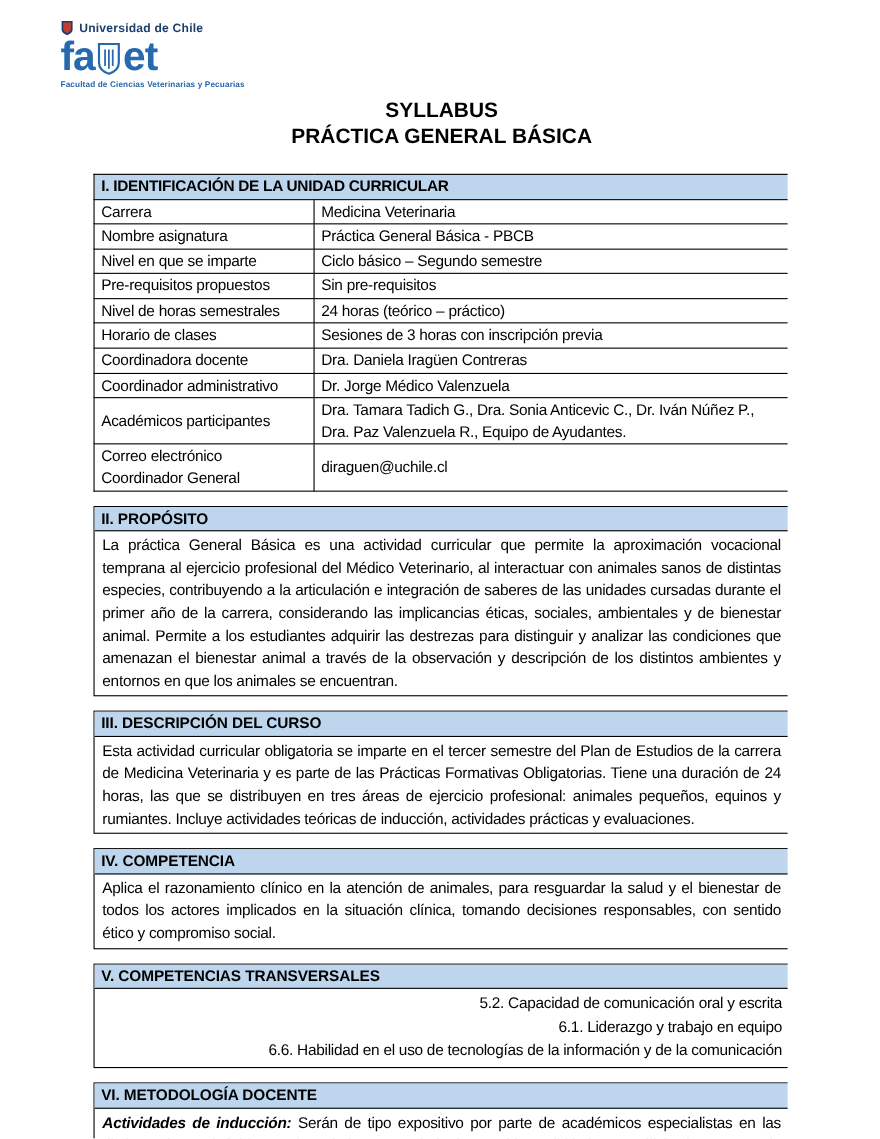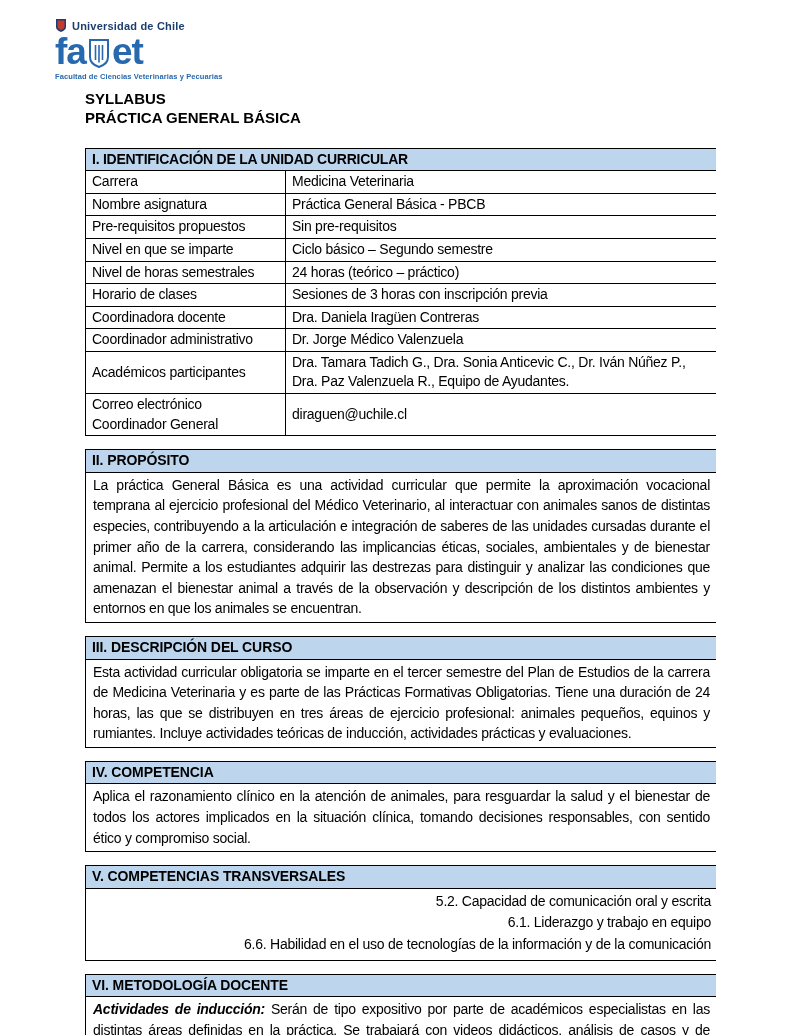--- a/index.html
+++ b/index.html
@@ -13,21 +13,21 @@
   .logo { margin-left: 55px; }
   .logo-top { display: flex; align-items: center; gap: 5px; }
   .uni { font-size: 11px; font-weight: bold; color: #1c3e6e; letter-spacing: .2px; }
   .logo-word { display: flex; align-items: flex-end; color: #2769ae; font-weight: bold;
                font-size: 37px; line-height: .88; margin-top: 3px; }
   .logo-word span { letter-spacing: -1px; }
   .favet-shield { margin: 0 2px; }
   .faculty { font-size: 7.5px; color: #2769ae; font-weight: bold; margin-top: 3px; letter-spacing: .1px; }
   
   .content { width: 633px; margin-left: 85px; }
-  .doc-title { text-align: left; font-weight: bold; font-size: 15px; line-height: 1.3; margin-top: 8px; }
+  .doc-title { text-align: center; font-weight: bold; font-size: 19px; line-height: 1.3; margin-top: 8px; }
   
   .id-table { border-collapse: collapse; width: 100%; margin-top: 20px; }
   .id-table td { border: 1px solid #000; font-size: 14px; letter-spacing: -0.25px;
                  padding: 1px 6px; vertical-align: middle; line-height: 1.4; }
   .id-table td.lbl { width: 200px; }
   .sec-head { background: #BDD6EE; font-weight: bold; font-size: 14px; letter-spacing: -0.1px; }
   
   .sec { border: 1px solid #000; margin-top: 13px; }
   .sec .sec-head { padding: 1px 6px; border-bottom: 1px solid #000; line-height: 1.4; }
   .sec-body { padding: 2px 7px 3px; font-size: 14px; letter-spacing: -0.25px;
@@ -76,26 +76,26 @@
         </tr>
         <tr>
           <td class="lbl">Carrera</td>
           <td class="val">Medicina Veterinaria</td>
         </tr>
         <tr>
           <td class="lbl">Nombre asignatura</td>
           <td class="val">Práctica General Básica - PBCB</td>
         </tr>
         <tr>
+          <td class="lbl">Nivel en que se imparte</td>
+          <td class="val">Ciclo básico – Segundo semestre</td>
+        </tr>
+        <tr>
           <td class="lbl">Pre-requisitos propuestos</td>
           <td class="val">Sin pre-requisitos</td>
-        </tr>
-        <tr>
-          <td class="lbl">Nivel en que se imparte</td>
-          <td class="val">Ciclo básico – Segundo semestre</td>
         </tr>
         <tr>
           <td class="lbl">Nivel de horas semestrales</td>
           <td class="val">24 horas (teórico – práctico)</td>
         </tr>
         <tr>
           <td class="lbl">Horario de clases</td>
           <td class="val">Sesiones de 3 horas con inscripción previa</td>
         </tr>
         <tr>

